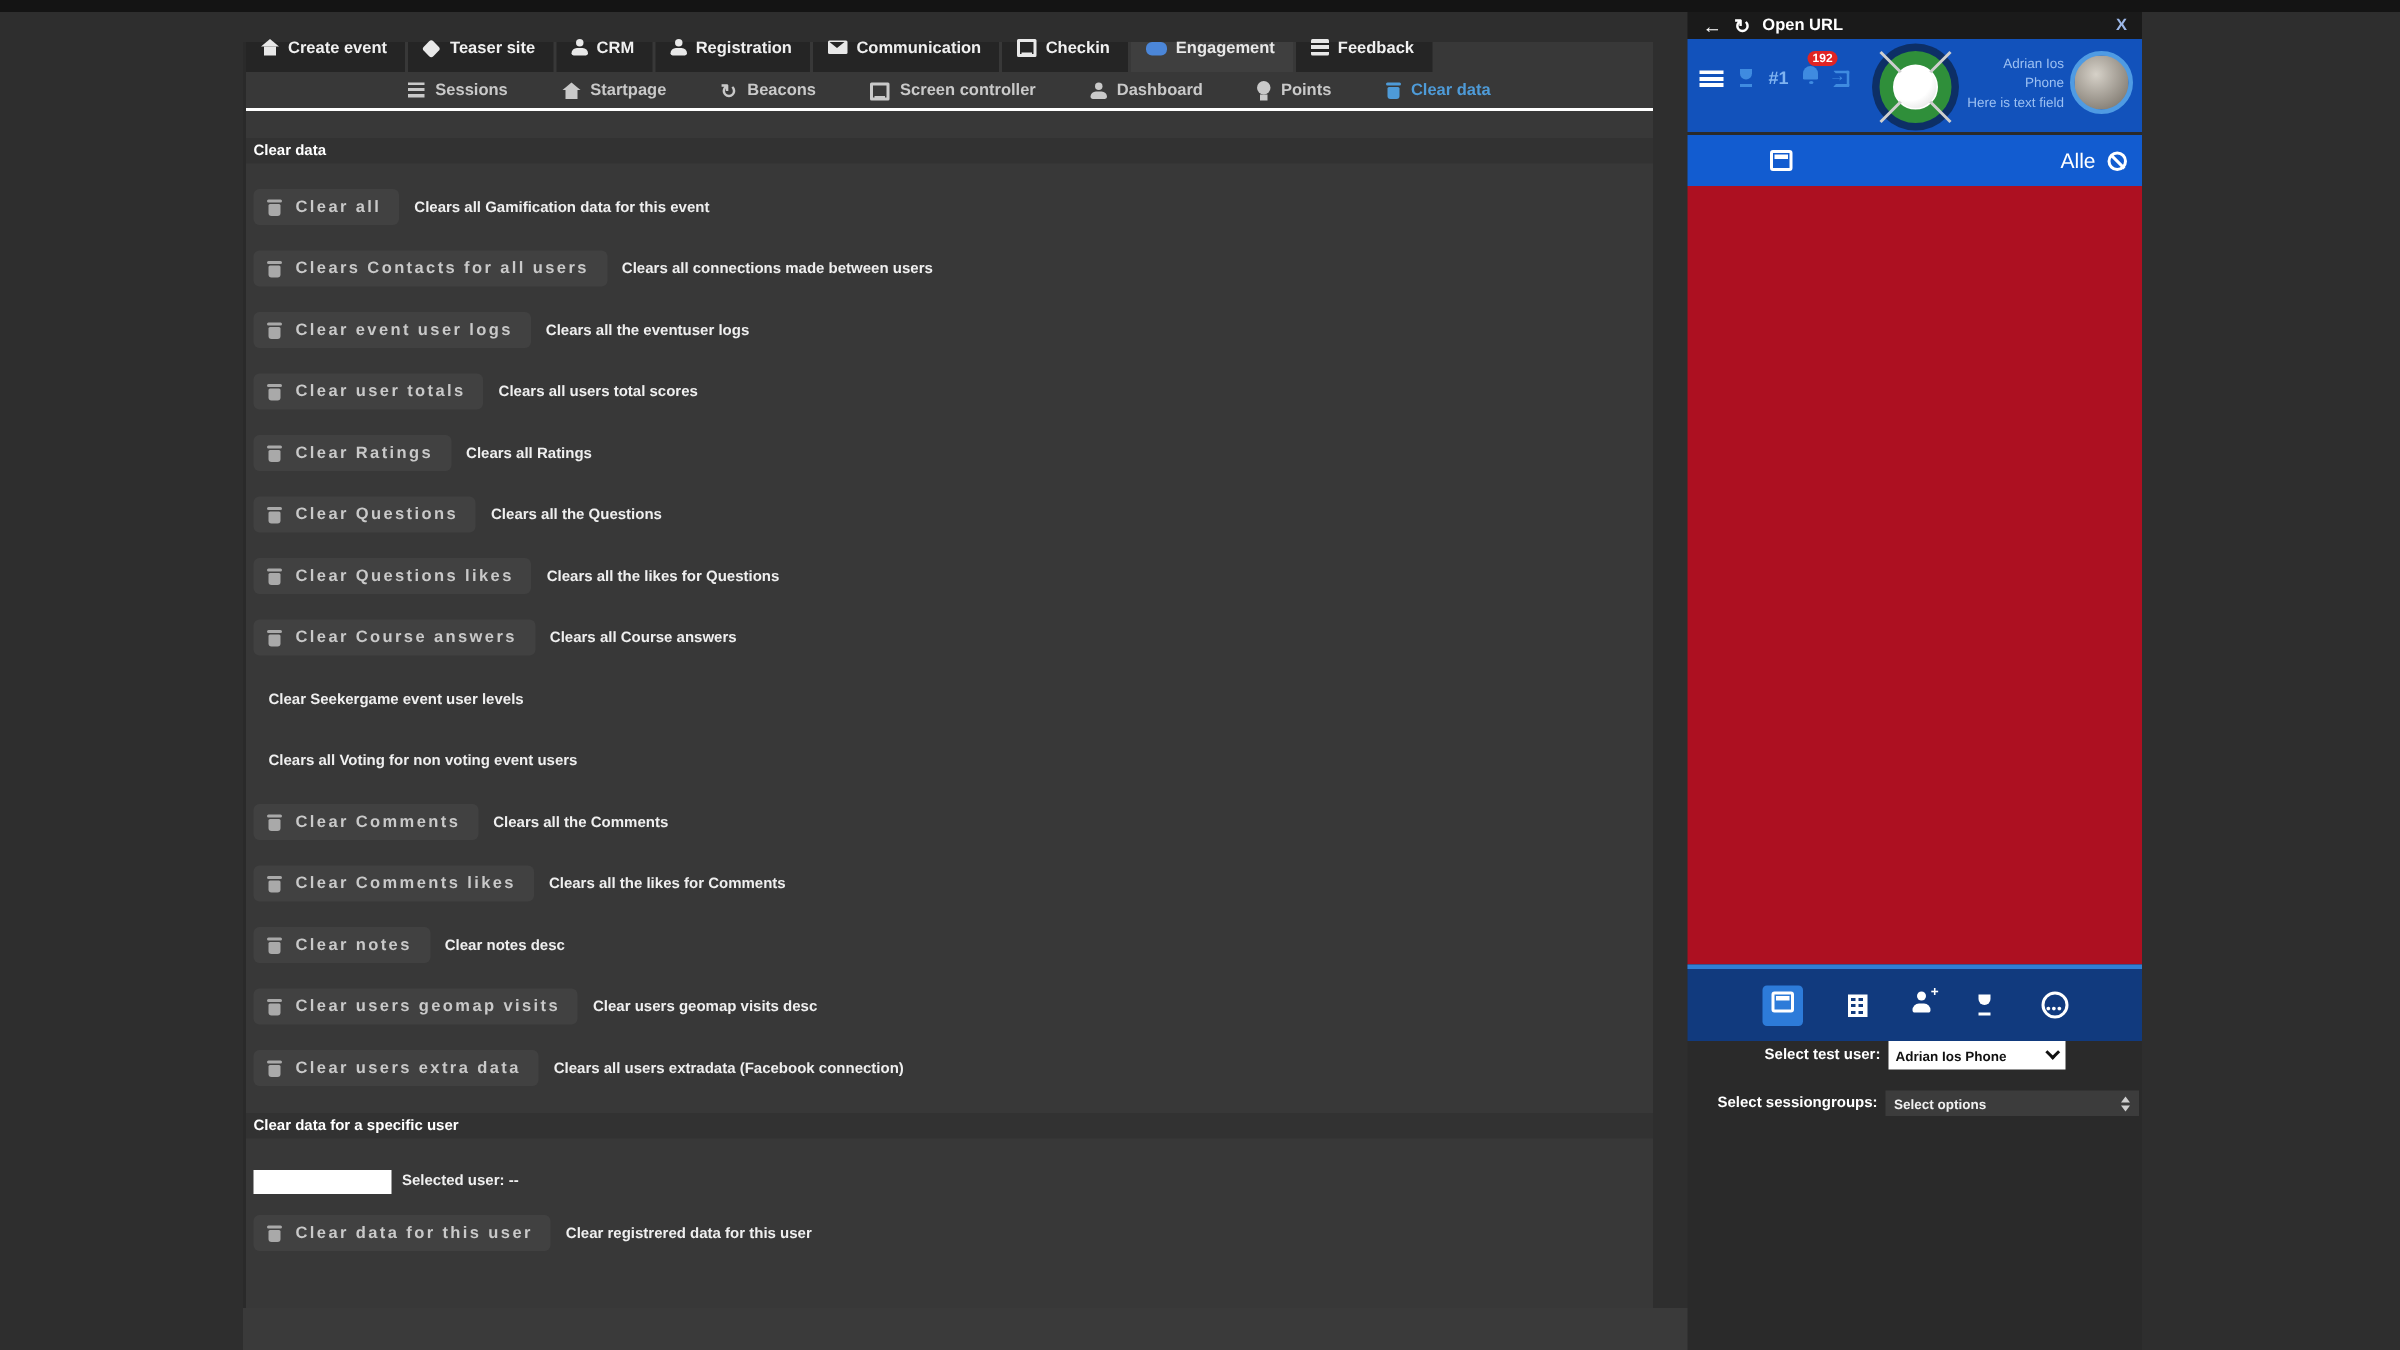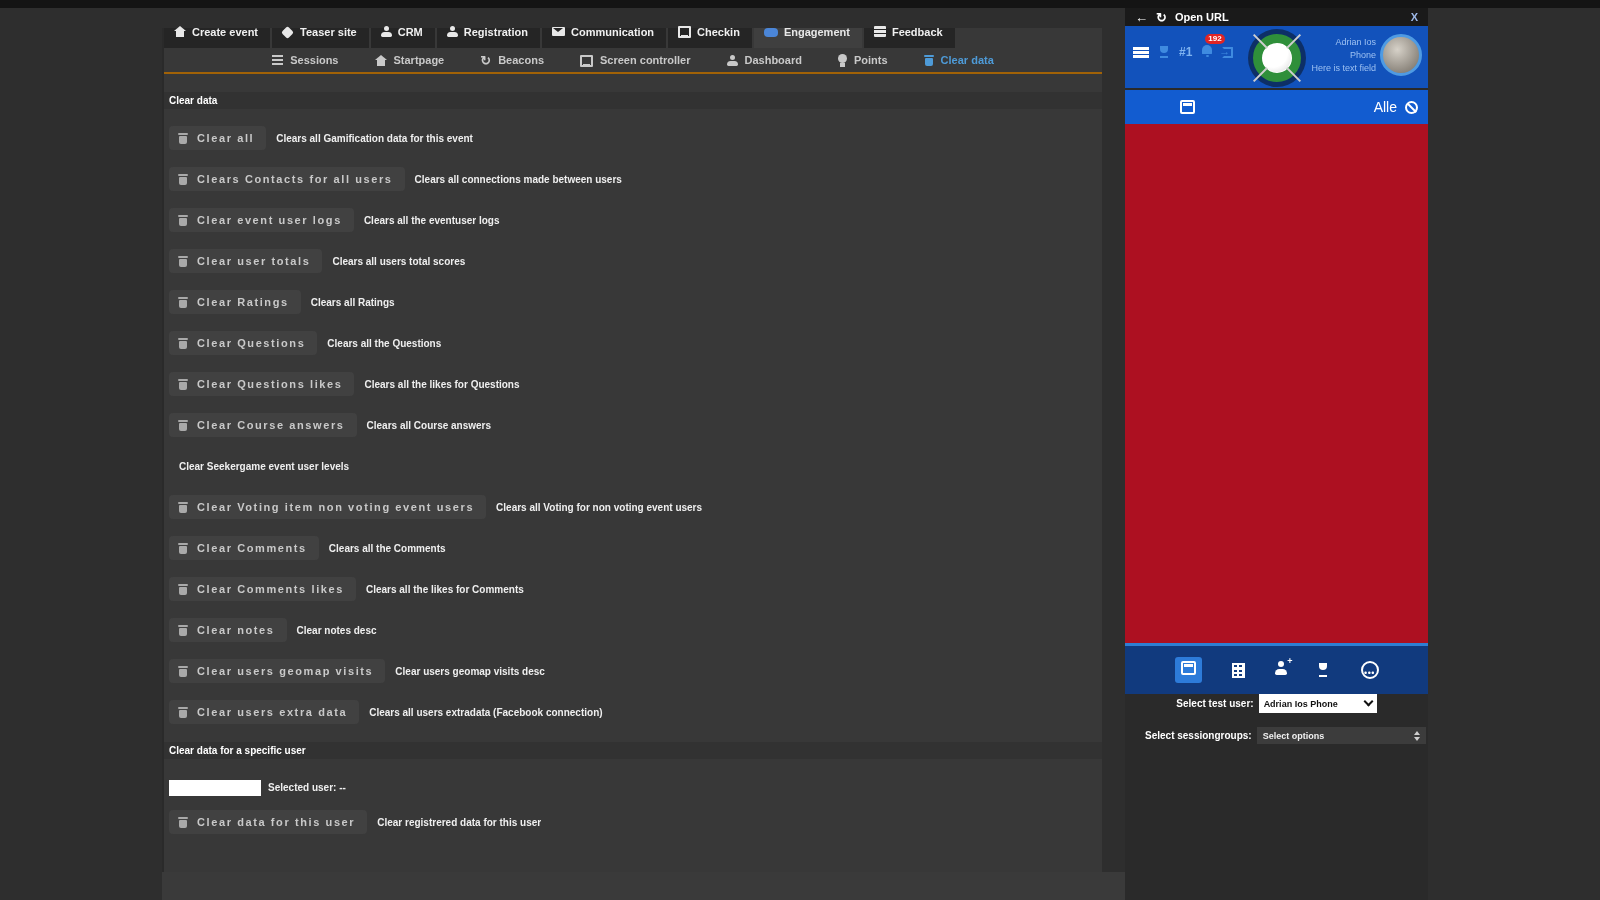--- a/index.html
+++ b/index.html
@@ -14,21 +14,21 @@
   .footer-band { position:absolute; left:162px; top:872px; width:1266px; height:28px; background:#3a3a3a; }
 
   .tabs-row { display:flex; align-items:flex-end; height:20px; gap:2px; }
   .tab { display:flex; align-items:center; gap:6px; background:#252525; color:#f0f0f0;
     font-size:11px; font-weight:bold; padding:3px 12px 16px 10px; height:20px; cursor:pointer; white-space:nowrap; }
   .tab.active { background:#3f3f3f; color:#e8e8e8; }
   .tab .ic { color:#e8e8e8; }
   .tab.active .ic-gamepad { color:#4b86d8; }
 
   .subnav { display:flex; justify-content:center; align-items:center; gap:36px;
-    height:26px; border-bottom:2px solid #a16207; background:#383838; }
+    height:26px; border-bottom:2px solid #ffffff; background:#383838; }
   .subnav-item { display:flex; align-items:center; gap:7px; color:#c9c9c9;
     font-size:11px; font-weight:bold; cursor:pointer; white-space:nowrap; }
   .subnav-item.active { color:#4e9bd8; }
   .subnav-item .ic { color:#c9c9c9; }
 
   .content { padding:0 0 0 0; }
   .sec-header { margin-top:18px; height:17px; background:#323232; color:#ffffff;
     font-size:10px; font-weight:bold; line-height:17px; padding-left:5px; }
   .row { display:flex; align-items:center; margin:17px 0 0 5px; height:24px; }
   .cbtn { display:inline-flex; align-items:center; gap:9px; background:#414141; border:none;
@@ -301,24 +301,20 @@
       <button class="cbtn">
         <span class="ict"></span>
         <span class="lbl">Clear Course answers</span>
       </button>
       <span class="desc">Clears all Course answers</span>
     </div>
     <div class="row">
       <span class="desc">Clear Seekergame event user levels</span>
     </div>
     <div class="row">
-      <button class="cbtn">
-        <span class="ict"></span>
-        <span class="lbl">Clear Voting item non voting event users</span>
-      </button>
       <span class="desc">Clears all Voting for non voting event users</span>
     </div>
     <div class="row">
       <button class="cbtn">
         <span class="ict"></span>
         <span class="lbl">Clear Comments</span>
       </button>
       <span class="desc">Clears all the Comments</span>
     </div>
     <div class="row">

